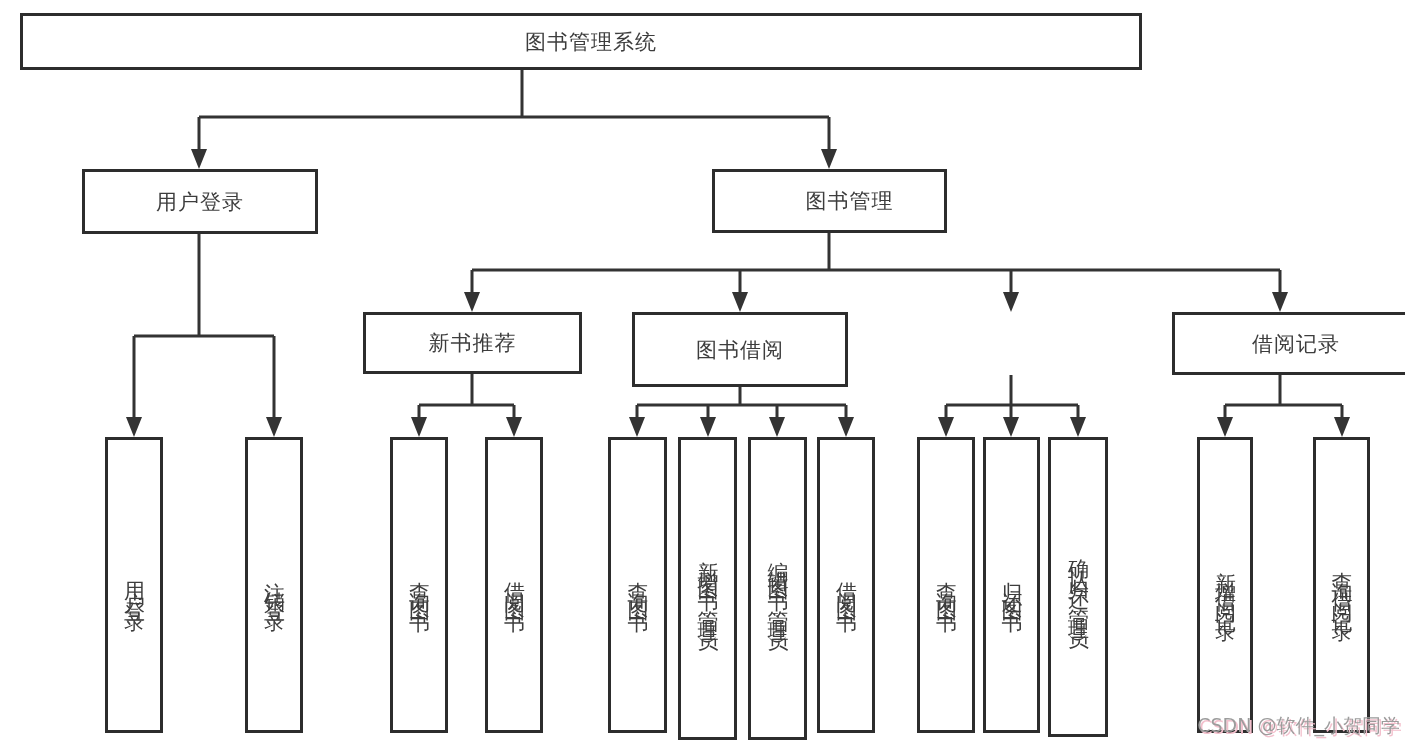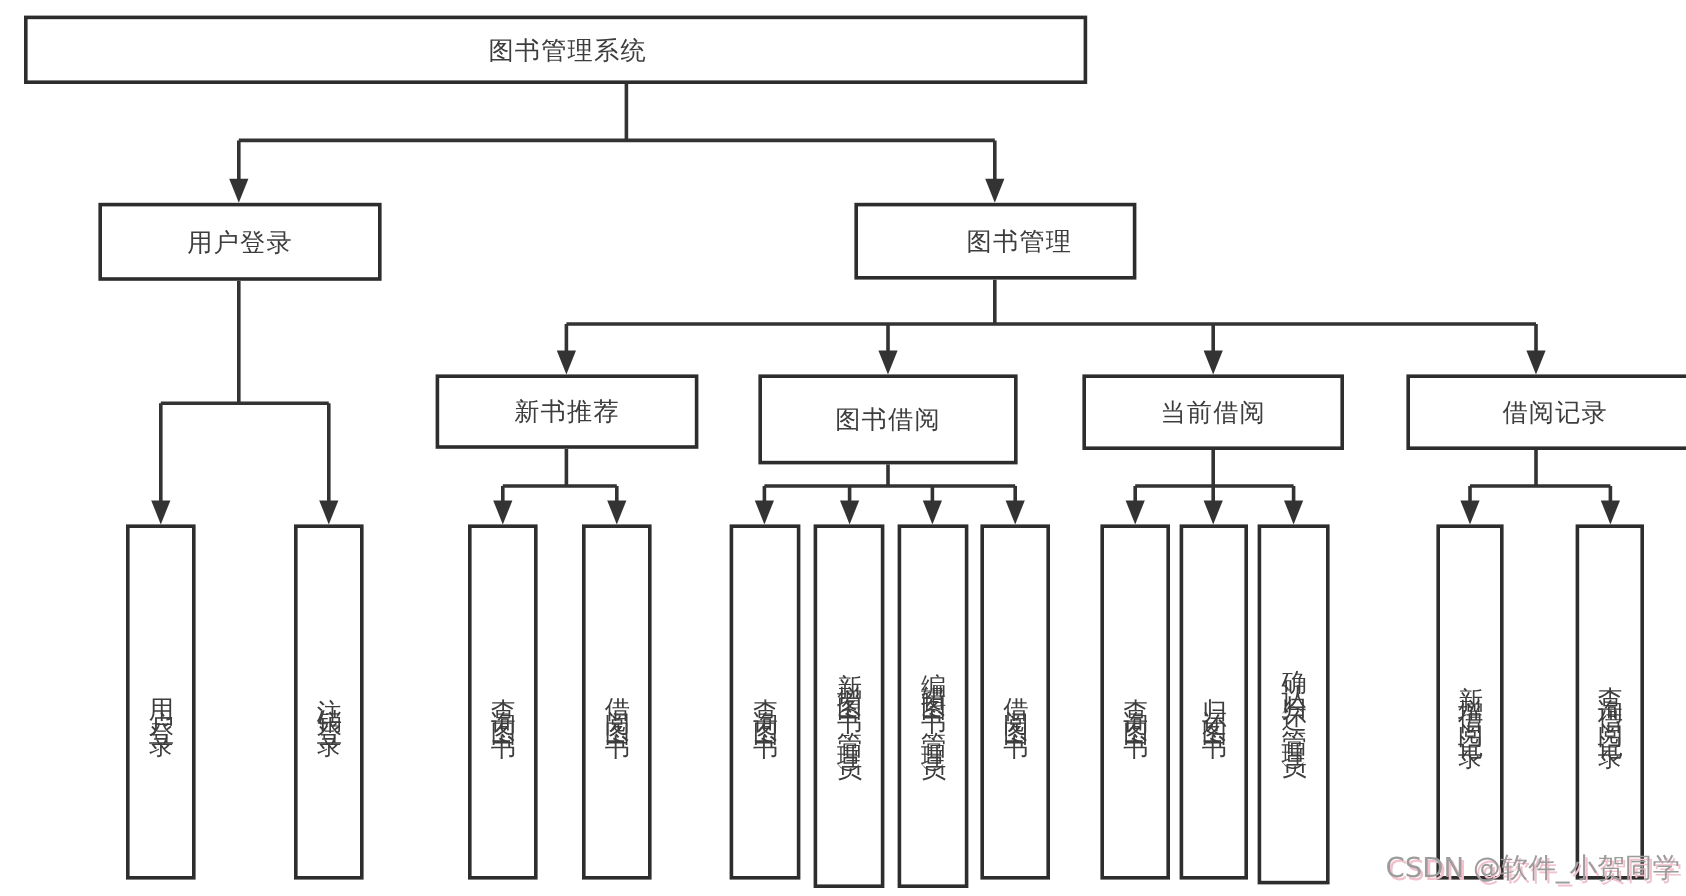--- a/index.html
+++ b/index.html
@@ -45,21 +45,21 @@
     writing-mode: vertical-rl;
     text-orientation: mixed;
     font-size: 21px;
     letter-spacing: 10px;
     line-height: 1;
   }
   .watermark {
     position: absolute;
     right: 5px;
     bottom: 8px;
-    font-size: 23px;
+    font-size: 19px;
     color: var(--watermark, #9c9c9c);
     text-shadow: 2px 2px 0 var(--watermark-shadow, #f3c0cd);
     white-space: nowrap;
   }
 </style>
 </head>
 <body>
 
 <div class="canvas">
 
@@ -93,39 +93,36 @@
       <polygon points="700,417 716,417 708,437"></polygon>
       <polygon points="769,417 785,417 777,437"></polygon>
       <polygon points="838,417 854,417 846,437"></polygon>
       <polygon points="938,417 954,417 946,437"></polygon>
       <polygon points="1003,417 1019,417 1011,437"></polygon>
       <polygon points="1070,417 1086,417 1078,437"></polygon>
       <polygon points="1217,417 1233,417 1225,437"></polygon>
       <polygon points="1334,417 1350,417 1342,437"></polygon>
     </svg>
 
-  <div class="node node-h" style="left:20px; top:13px; width:886px; height:57px;padding-left:20px;">
+  <div class="node node-h" style="left:20px; top:13px; width:1122px; height:57px;padding-left:20px;">
     <span>图书管理系统</span>
   </div>
 
   <div class="node node-h" style="left:82px; top:169px; width:236px; height:65px;">
     <span>用户登录</span>
   </div>
   <div class="node node-h" style="left:712px; top:169px; width:235px; height:64px;padding-left:40px;">
     <span>图书管理</span>
   </div>
 
   <div class="node node-h" style="left:363px; top:312px; width:219px; height:62px;">
     <span>新书推荐</span>
   </div>
   <div class="node node-h" style="left:632px; top:312px; width:216px; height:75px;">
     <span>图书借阅</span>
-  </div>
-  <div class="node node-h" style="left:902px; top:312px; width:218px; height:63px;">
-    <span>当前借阅</span>
   </div>
   <div class="node node-h" style="left:1172px; top:312px; width:248px; height:63px;font-family:Liberation Mono, monospace;">
     <span>借阅记录</span>
   </div>
 
   <div class="node node-v" style="left:105px; top:437px; width:58px; height:296px;">
     <span>用户登录</span>
   </div>
   <div class="node node-v" style="left:245px; top:437px; width:58px; height:296px;">
     <span>注销登录</span>

